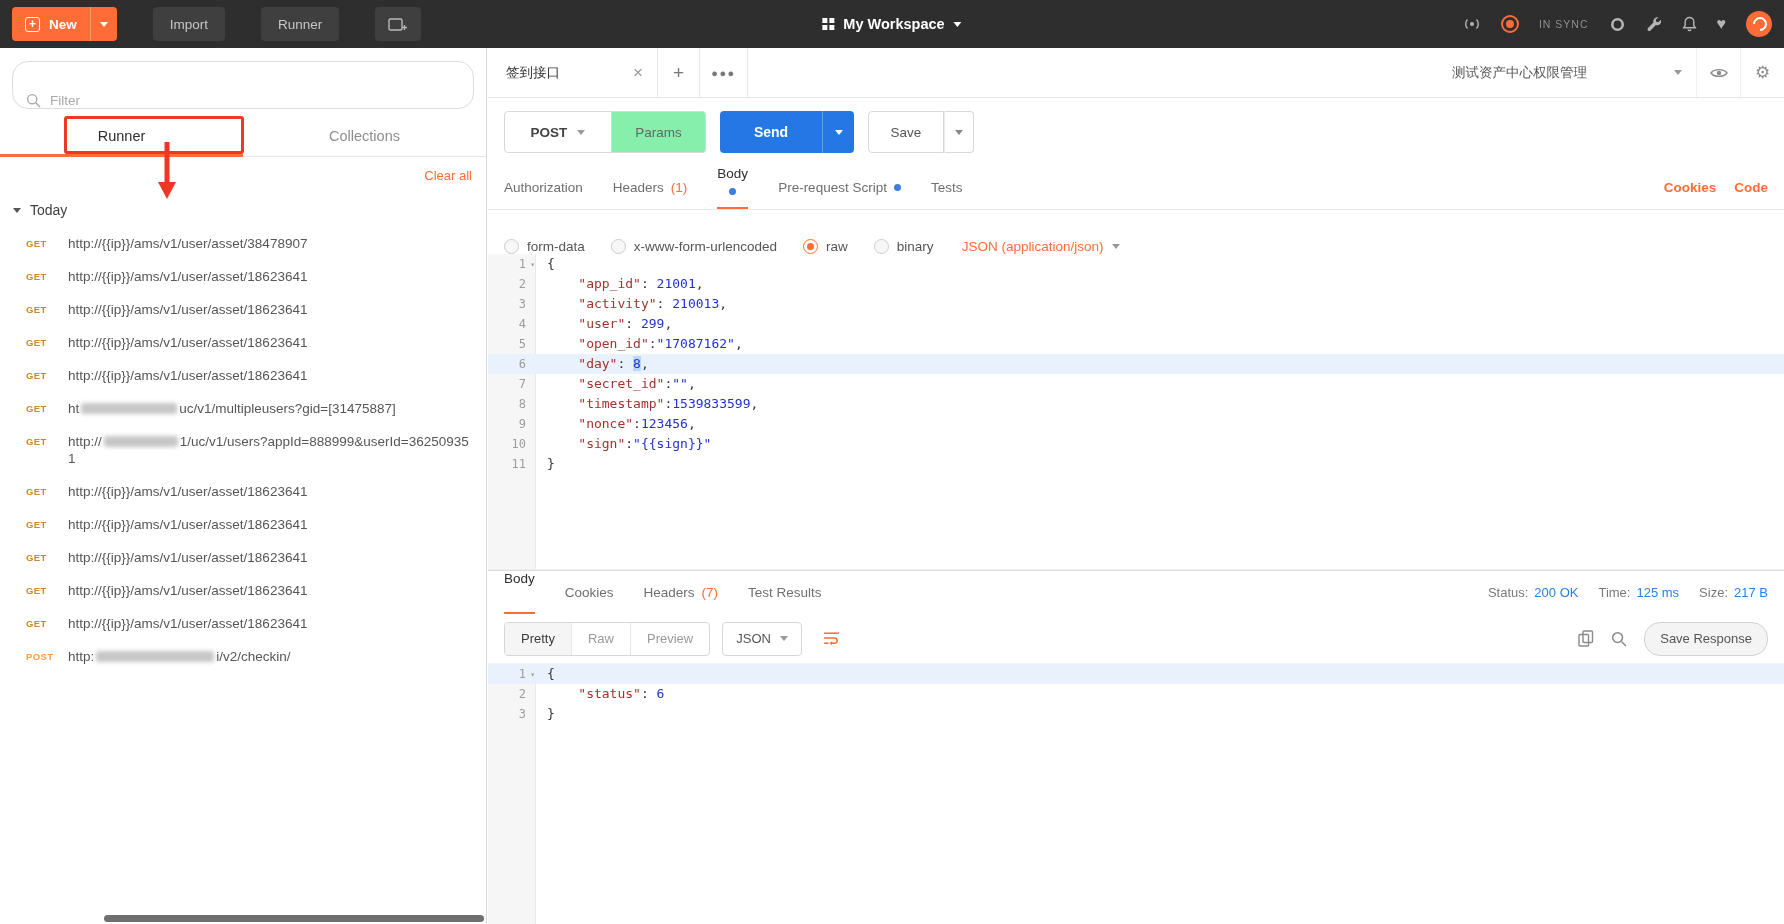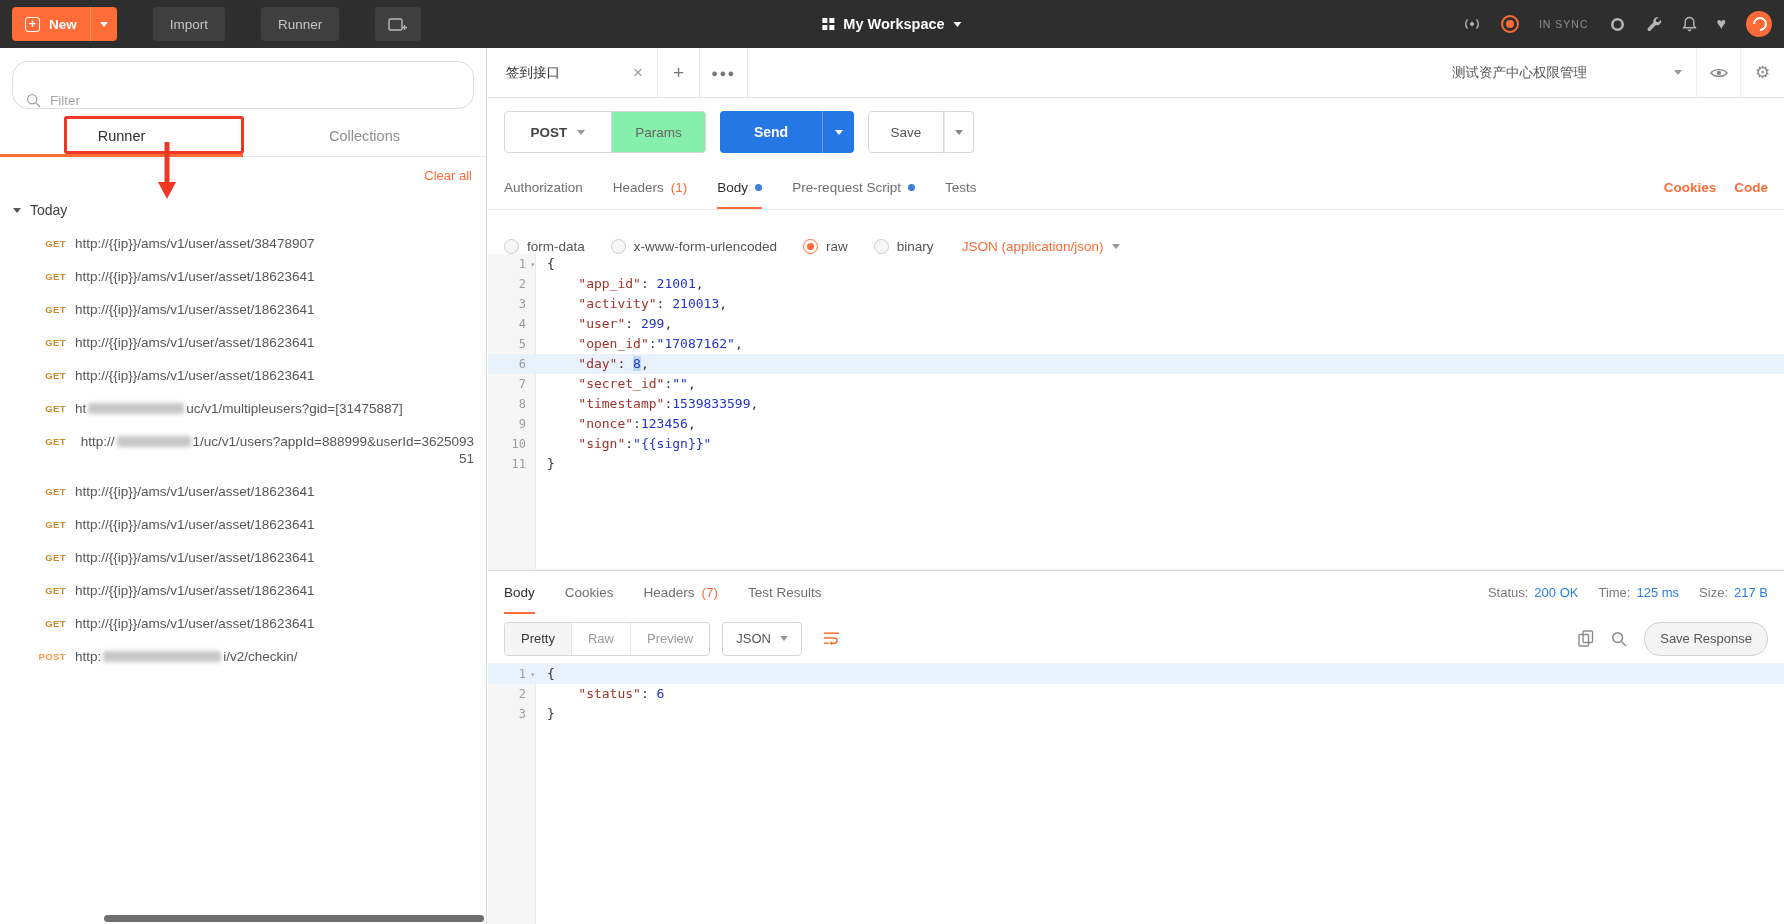--- a/index.html
+++ b/index.html
@@ -42,21 +42,21 @@
   .side-tab.active{color:#2e2e2e;}
   .side-tab.inactive{color:#8e8e8e;}
   .side-tab-underline{position:absolute;left:0;bottom:-1px;width:50%;height:3px;background:var(--accent);}
   .ann-rect{position:absolute;left:64px;top:1px;width:180px;height:38px;border:3px solid var(--annotation-red);border-radius:3px;pointer-events:none;z-index:4;}
   .ann-arrow{position:absolute;left:156px;top:94px;z-index:4;pointer-events:none;}
   .ann-arrow line{stroke:var(--annotation-red);stroke-width:5;}
   .ann-arrow polygon{fill:var(--annotation-red);}
   .clear-row{height:36px;display:flex;align-items:center;justify-content:flex-end;padding-right:14px;}
   .clear-link{color:var(--accent);font-size:13px;cursor:pointer;}
   .group-row{height:34px;display:flex;align-items:center;gap:9px;padding-left:13px;font-size:14px;color:#3f3f3f;cursor:pointer;}
-  .hist-item{display:flex;align-items:flex-start;padding:8px 12px 8px 26px;gap:9px;cursor:pointer;text-align:right;}
+  .hist-item{display:flex;align-items:flex-start;padding:8px 12px 8px 26px;gap:2px;cursor:pointer;}
   .hist-method{flex:0 0 40px;font-size:9.5px;font-weight:bold;letter-spacing:.4px;padding-top:3px;}
   .hist-method.get{color:var(--method-get);}
   .hist-method.post{color:var(--method-post);}
   .hist-url{font-size:13.5px;color:#565656;line-height:17px;word-break:break-all;}
   .redacted{display:inline-block;height:11px;background:#c6c6c6;border-radius:2px;filter:blur(2px);vertical-align:-1px;margin:0 2px;}
   .side-hscroll{position:absolute;left:104px;bottom:2px;width:380px;height:7px;border-radius:3.5px;background:#6f6f6f;cursor:pointer;}
 
   
   .main{position:absolute;top:48px;left:488px;right:0;bottom:0;display:flex;flex-direction:column;background:#fff;}
   .doc-tabs{height:50px;display:flex;align-items:stretch;border-bottom:1px solid #e4e4e4;flex:0 0 auto;}
@@ -76,21 +76,21 @@
   .params-btn{width:94px;height:42px;border:1px solid #d8d8d8;border-left:none;border-radius:0 4px 4px 0;display:flex;align-items:center;justify-content:center;font-size:13.5px;color:#666;background:#86efac;cursor:pointer;}
   .send-btn{margin-left:14px;width:102px;height:42px;background:var(--send-blue);color:#fff;font-size:14px;font-weight:bold;border-radius:4px 0 0 4px;display:flex;align-items:center;justify-content:center;cursor:pointer;}
   .send-caret{width:32px;height:42px;background:var(--send-blue);border-left:1px solid rgba(255,255,255,.3);border-radius:0 4px 4px 0;display:flex;align-items:center;justify-content:center;color:#fff;cursor:pointer;}
   .save-btn{margin-left:14px;width:76px;height:42px;border:1px solid #d8d8d8;border-radius:4px 0 0 4px;display:flex;align-items:center;justify-content:center;font-size:13.5px;color:#555;background:#fff;cursor:pointer;}
   .save-caret{width:30px;height:42px;border:1px solid #d8d8d8;border-left:1px solid #ececec;border-radius:0 4px 4px 0;display:flex;align-items:center;justify-content:center;color:#888;background:#fff;cursor:pointer;}
 
   .req-tabs,.resp-tabs{display:flex;align-items:stretch;height:44px;padding:0 16px;border-bottom:1px solid #e8e8e8;flex:0 0 auto;}
   .resp-tabs{border-top:1px solid #dcdcdc;border-bottom:none;}
   .rtab-wrap{display:flex;align-items:stretch;}
   .rtab{display:flex;align-items:center;gap:7px;margin-right:30px;font-size:13.5px;color:#6f6f6f;cursor:pointer;position:relative;}
-  .rtab.active{color:#2e2e2e;}
+  .rtab.active{color:#2e2e2e;flex-direction:column;}
   .rtab.active::after{content:"";position:absolute;left:0;right:0;bottom:0;height:2px;background:var(--accent);}
   .tab-count{color:var(--accent);}
   .tab-dot{width:7px;height:7px;border-radius:50%;background:var(--dot-blue);}
   .req-links{margin-left:auto;display:flex;align-items:center;gap:18px;}
   .req-link{color:var(--accent);font-size:13.5px;font-weight:bold;cursor:pointer;}
 
   .body-type-row{display:flex;align-items:flex-end;height:44px;padding:0 16px;flex:0 0 auto;}
   .bt-wrap{display:flex;align-items:center;gap:26px;}
   .radio-opt{display:flex;align-items:center;gap:8px;font-size:13.5px;color:#555;cursor:pointer;}
   .radio{width:15px;height:15px;border-radius:50%;border:1px solid #ccc;background:#f7f7f7;position:relative;flex:0 0 auto;}

